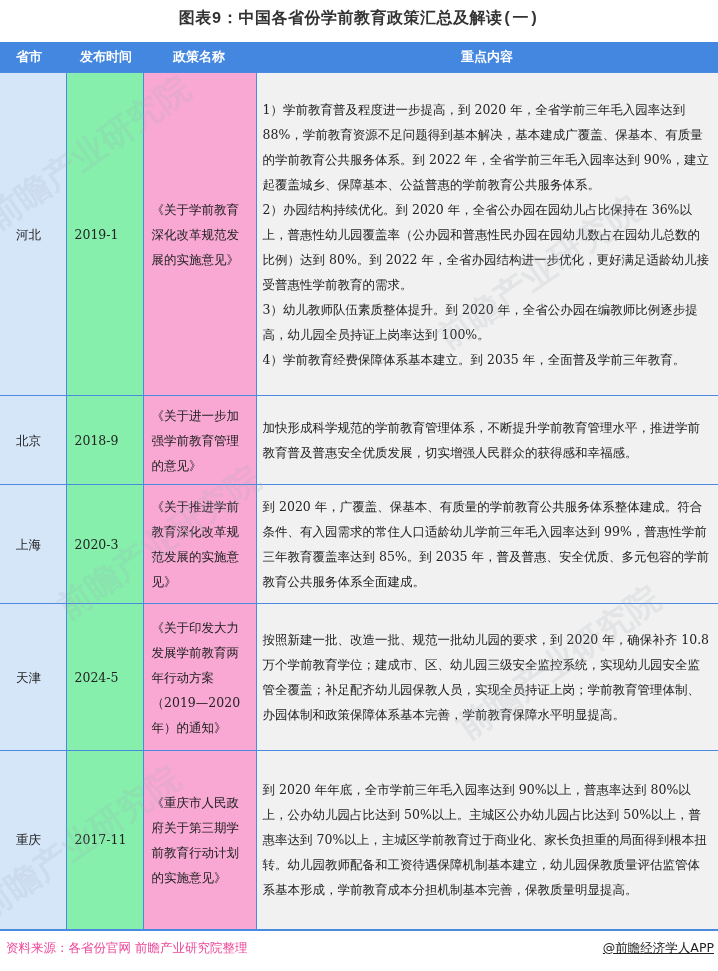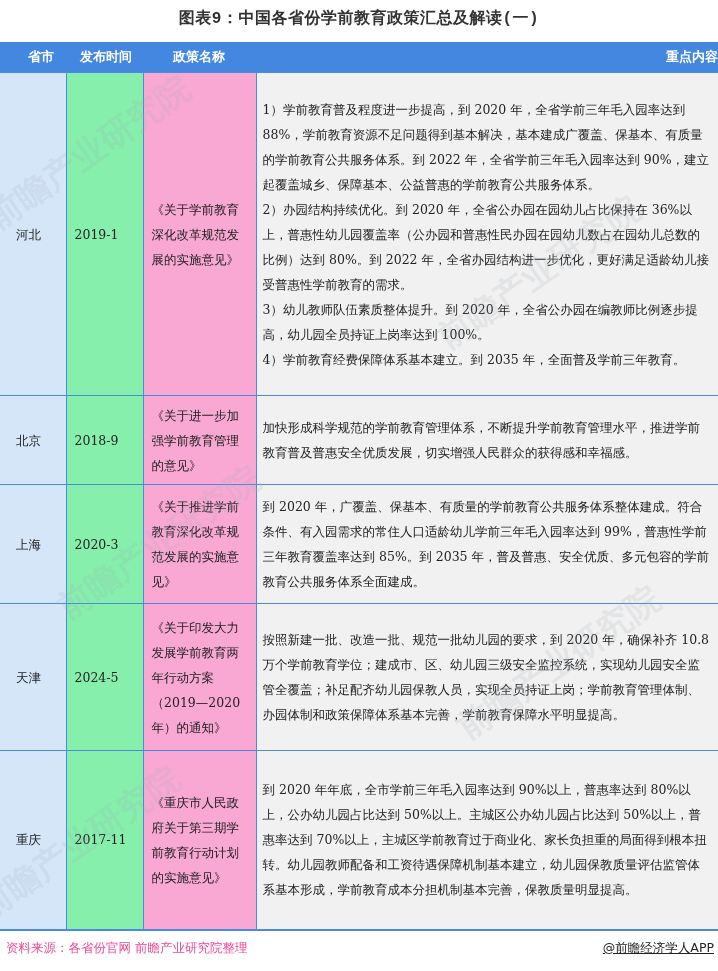--- a/index.html
+++ b/index.html
@@ -7,22 +7,22 @@
            font-family: "DejaVu Serif", "Liberation Serif", serif; color: #222; }
     .title { position: absolute; top: 8px; left: 0; width: 718px; text-align: center;
              font-family: Liberation Mono, monospace; font-weight: bold;
              font-size: 16px; color: #333; letter-spacing: 0.5px; }
     table { position: absolute; top: 42px; left: 0; width: 718px; border-collapse: collapse;
             table-layout: fixed; }
     col.c1 { width: 66px; } col.c2 { width: 77px; } col.c3 { width: 113px; } col.c4 { width: 462px; }
     thead th { background: #4487e0; color: #ffffff; height: 30px; padding: 0;
                font-family: "DejaVu Sans", "Liberation Sans", sans-serif; font-size: 13px;
                font-weight: bold; border: none; }
-    thead th.left { text-align: left; padding-left: 28px; }
-    thead th.center { text-align: right; }
+    thead th.left { text-align: left; padding-left: 16px; }
+    thead th.center { text-align: center; }
     tbody td { border: 1px solid #4a8ae0; font-size: 12.5px; line-height: 25px;
                vertical-align: middle; padding: 0 8px; color: #222; }
     tbody td.province { background: #d6e6f9; border-left: none; padding-left: 16px; }
     tbody td.date { background: #86efac; }
     tbody td.policy { background: #f9a8d4; }
     tbody td.content { background: #f1f1f1; border-right: none; padding: 4px 6px 4px 6px; }
     tbody tr:last-child td { border-bottom: 2px solid #4a8ae0; }
     .para { display: block; }
     .footer-left { position: absolute; top: 940px; left: 6px; font-size: 12.5px; color: #ec4899;
                    font-family: "DejaVu Sans", "Liberation Sans", sans-serif; }

